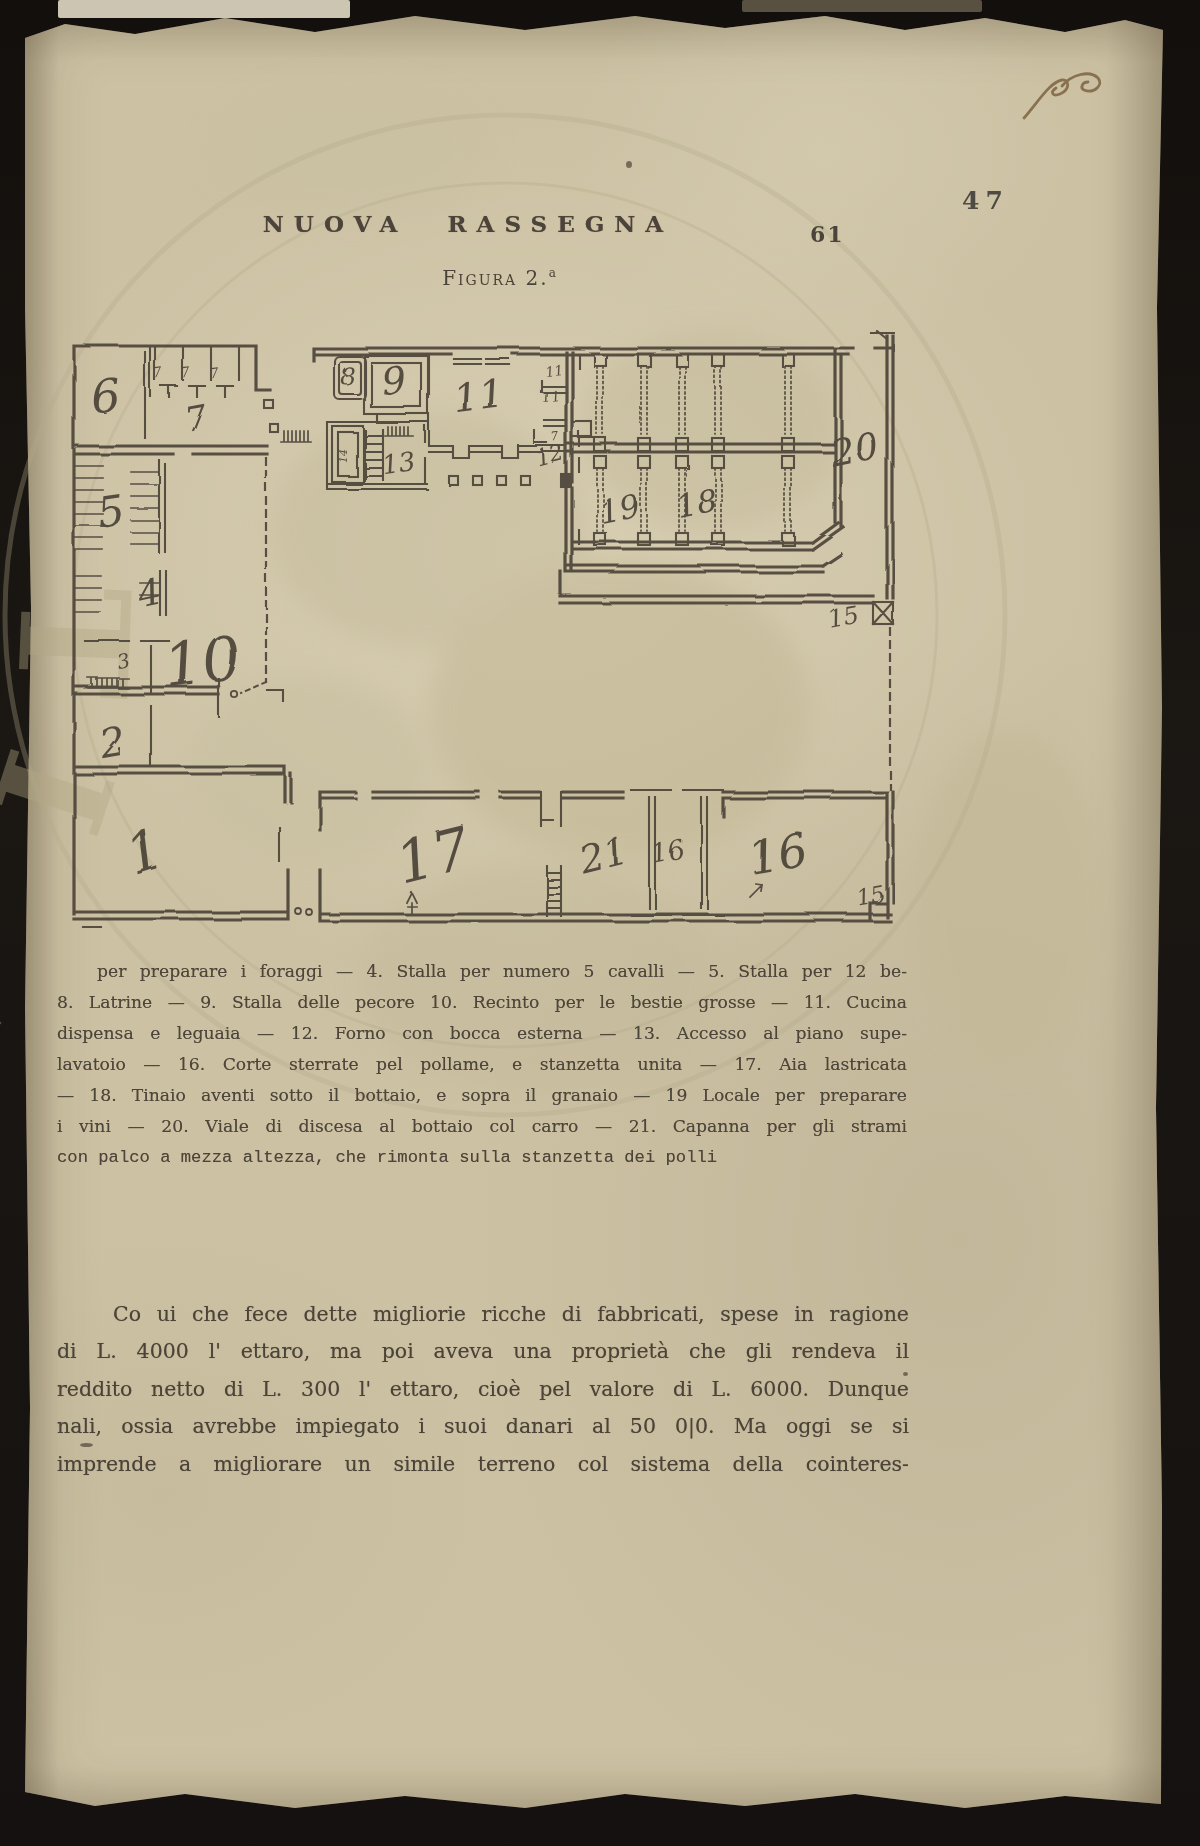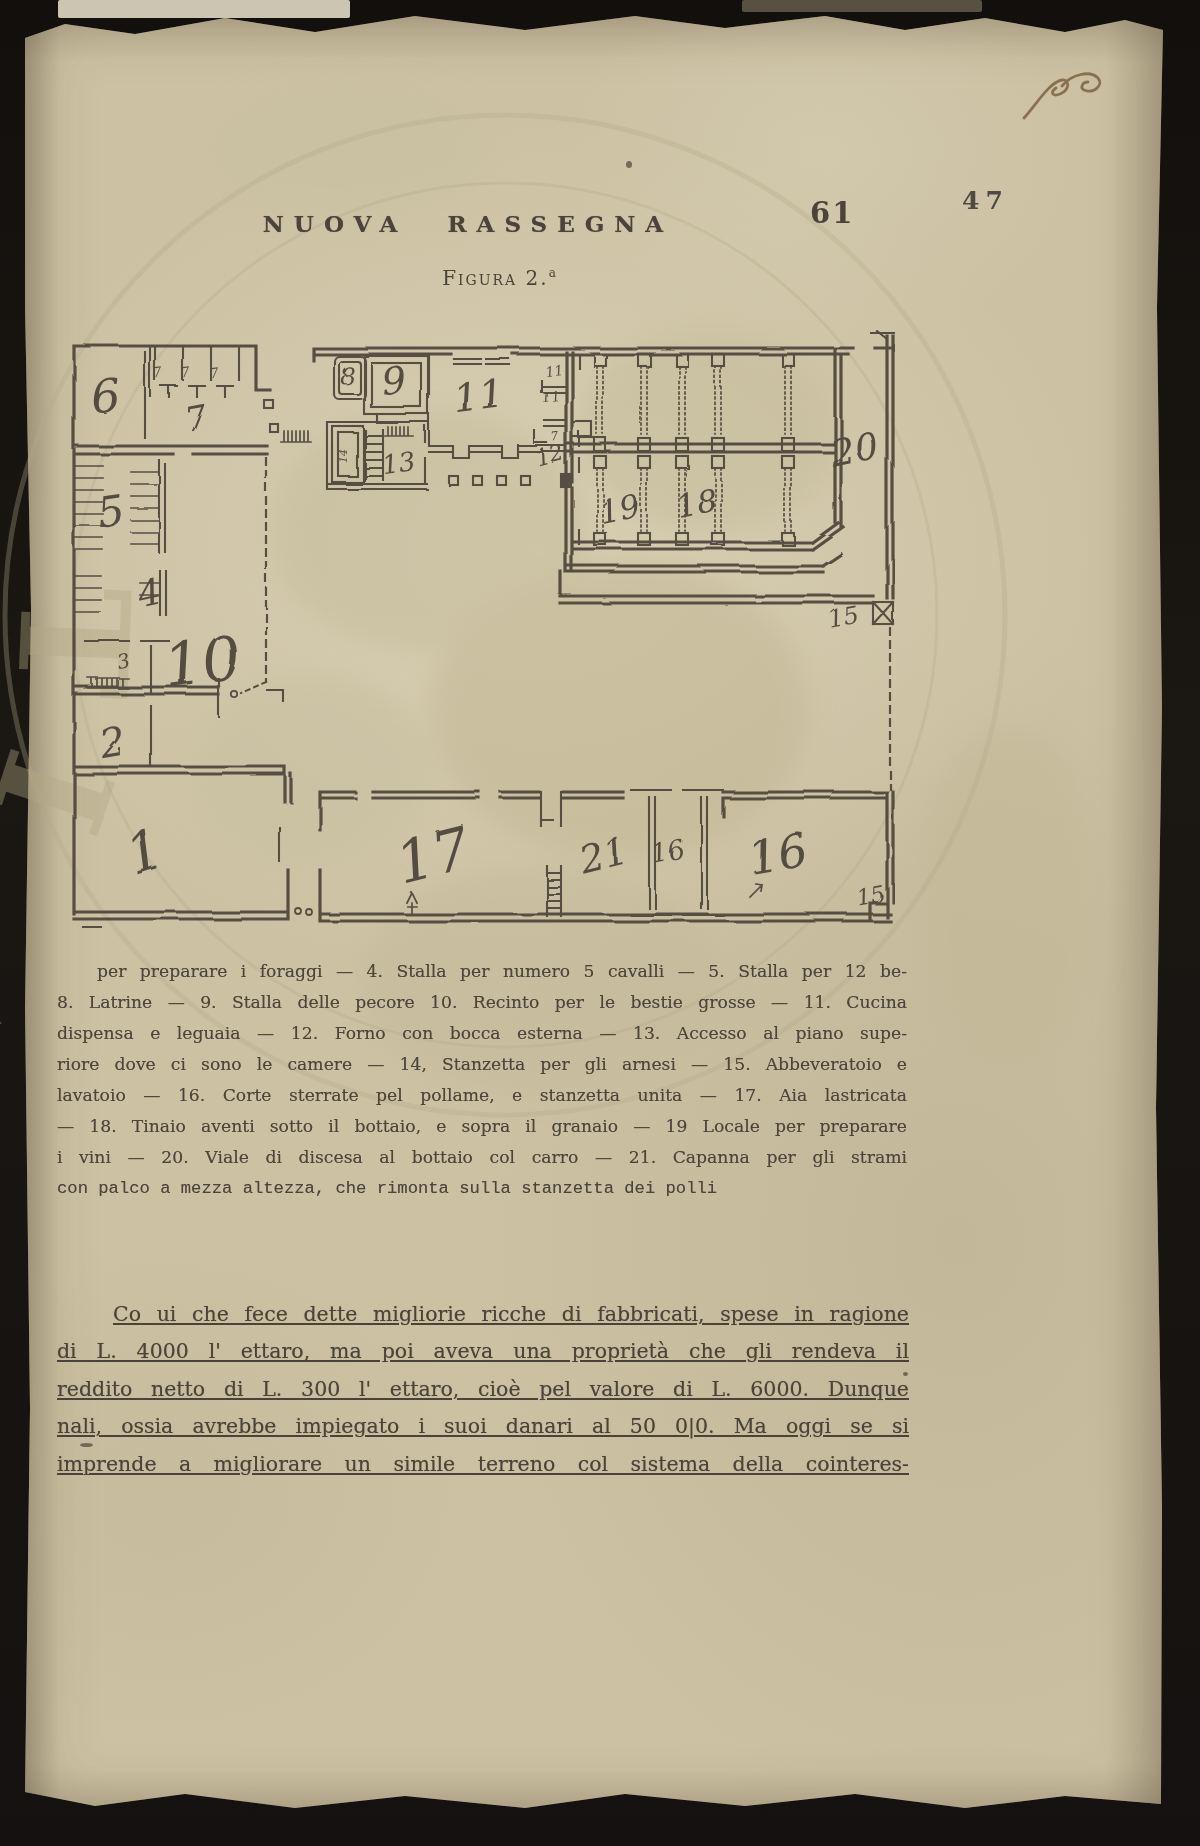--- a/index.html
+++ b/index.html
@@ -24,35 +24,35 @@
       1100px 12px,1138px 22px,1132px 300px,1137px 700px,1131px 1100px,1137px 1500px,
       1136px 1796px,1040px 1788px,940px 1800px,830px 1786px,720px 1798px,600px 1786px,
       500px 1800px,380px 1788px,270px 1800px,160px 1786px,70px 1798px,0px 1784px,
       5px 1400px,0px 1000px,6px 600px,0px 300px);
     box-shadow:inset 0 0 70px rgba(66,54,32,.3);}
   .stamp{position:absolute;left:0;top:0;z-index:2;pointer-events:none;}
   .txt{position:absolute;z-index:3;color:#4a4238;}
   .journal-title{left:228px;top:210px;width:480px;text-align:center;
     font-size:23px;font-weight:bold;letter-spacing:10px;word-spacing:22px;
     color:#4c443b;text-shadow:0 0 .7px rgba(74,62,48,.55);}
-  .pagenum{left:810px;top:196px;font-size:29px;font-weight:bold;letter-spacing:2px;color:#4c443b;}
+  .pagenum{left:810px;top:221px;font-size:22px;font-weight:bold;letter-spacing:2px;color:#4c443b;}
   .corner{left:962px;top:186px;font-size:25px;font-weight:bold;letter-spacing:6px;color:#4f4a43;}
   .handmark{position:absolute;left:1010px;top:66px;z-index:3;}
   .figtitle{left:380px;top:266px;width:240px;text-align:center;font-size:20px;
     font-variant:small-caps;letter-spacing:2px;color:#4b4339;}
   .figtitle sup{font-size:12px;font-variant:normal;}
   .figure-wrap{position:absolute;left:55px;top:330px;width:840px;height:620px;z-index:3;}
   .caption{left:57px;top:956px;width:850px;font-size:17.2px;line-height:31px;
     color:#4d453a;text-shadow:0 0 .6px rgba(77,69,58,.5);}
   .caption .cap-line{text-align:justify;text-align-last:justify;white-space:normal;}
   .caption .cap-line:first-child{text-indent:40px;}
   .caption .cap-line.last{text-align-last:left;font-family:Liberation Mono, monospace;}
   .bodytext{left:57px;top:1296px;width:852px;font-size:20.5px;line-height:37.4px;
     color:#4b4338;text-shadow:0 0 .7px rgba(75,67,56,.5);}
-  .bodytext .body-line{text-align:justify;text-align-last:justify;text-decoration:underline;}
+  .bodytext .body-line{text-align:justify;text-align-last:justify;}
   .bodytext .body-line:first-child{text-indent:56px;}
   .speck{position:absolute;background:rgba(58,48,38,.6);border-radius:50%;z-index:4;}
 </style>
 </head>
 <body>
 
 <div class="page">
 
   <div class="sliver"></div>
   <div class="sliver2"></div>
@@ -243,21 +243,20 @@
             <text x="817" y="573" font-size="22" text-anchor="middle" font-family="DejaVu Serif, serif" font-style="italic" fill="#473f35" transform="rotate(-10 817 573)">15</text>
           </g>
       </g>
     </svg>
   </div>
 
   <div id="caption" class="txt caption">
       <div class="cap-line">per preparare i foraggi — 4. Stalla per numero 5 cavalli — 5. Stalla per 12 be-</div>
       <div class="cap-line">8. Latrine — 9. Stalla delle pecore 10. Recinto per le bestie grosse — 11. Cucina</div>
       <div class="cap-line">dispensa e leguaia — 12. Forno con bocca esterna — 13. Accesso al piano supe-</div>
-      <div class="cap-line">riore dove ci sono le camere — 14, Stanzetta per gli arnesi — 15. Abbeveratoio e</div>
       <div class="cap-line">lavatoio — 16. Corte sterrate pel pollame, e stanzetta unita — 17. Aia lastricata</div>
       <div class="cap-line">— 18. Tinaio aventi sotto il bottaio, e sopra il granaio — 19 Locale per preparare</div>
       <div class="cap-line">i vini — 20. Viale di discesa al bottaio col carro — 21. Capanna per gli strami</div>
       <div class="cap-line last">con palco a mezza altezza, che rimonta sulla stanzetta dei polli</div>
     </div>
   <div id="bodytext" class="txt bodytext">
       <div class="body-line">Co ui che fece dette migliorie ricche di fabbricati, spese in ragione</div>
       <div class="body-line">di L. 4000 l' ettaro, ma poi aveva una proprietà che gli rendeva il</div>
       <div class="body-line">reddito netto di L. 300 l' ettaro, cioè pel valore di L. 6000. Dunque</div>
       <div class="body-line">nali, ossia avrebbe impiegato i suoi danari al 50 0|0. Ma oggi se si</div>

